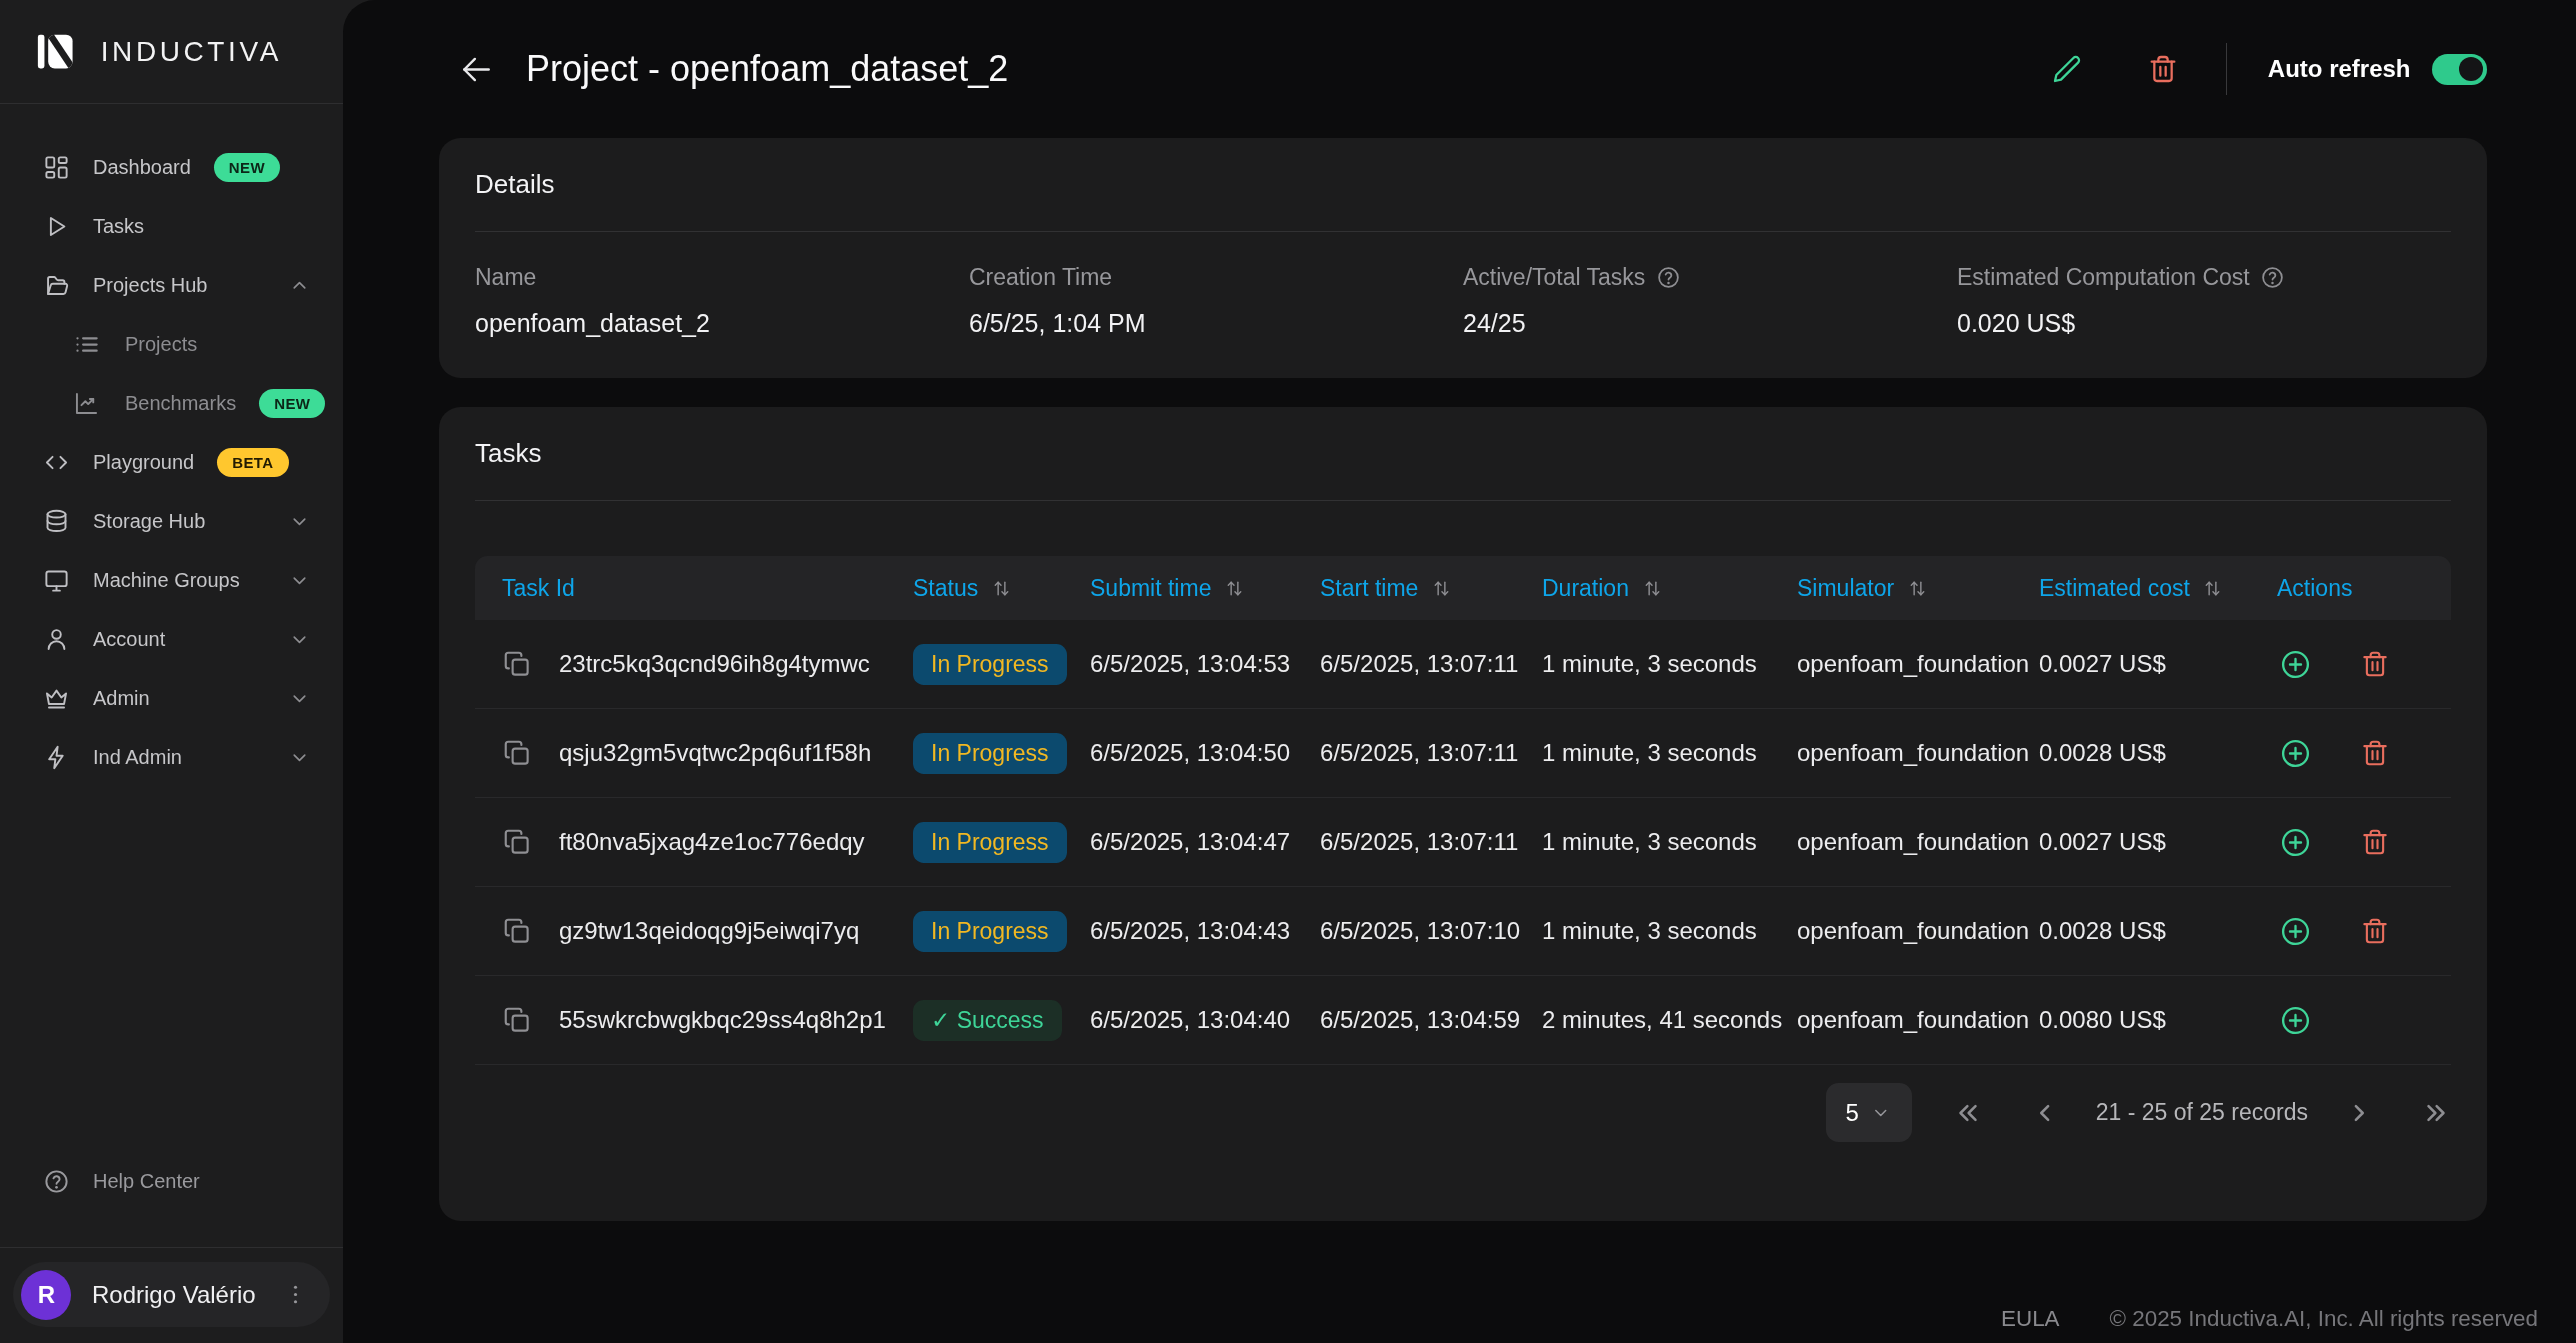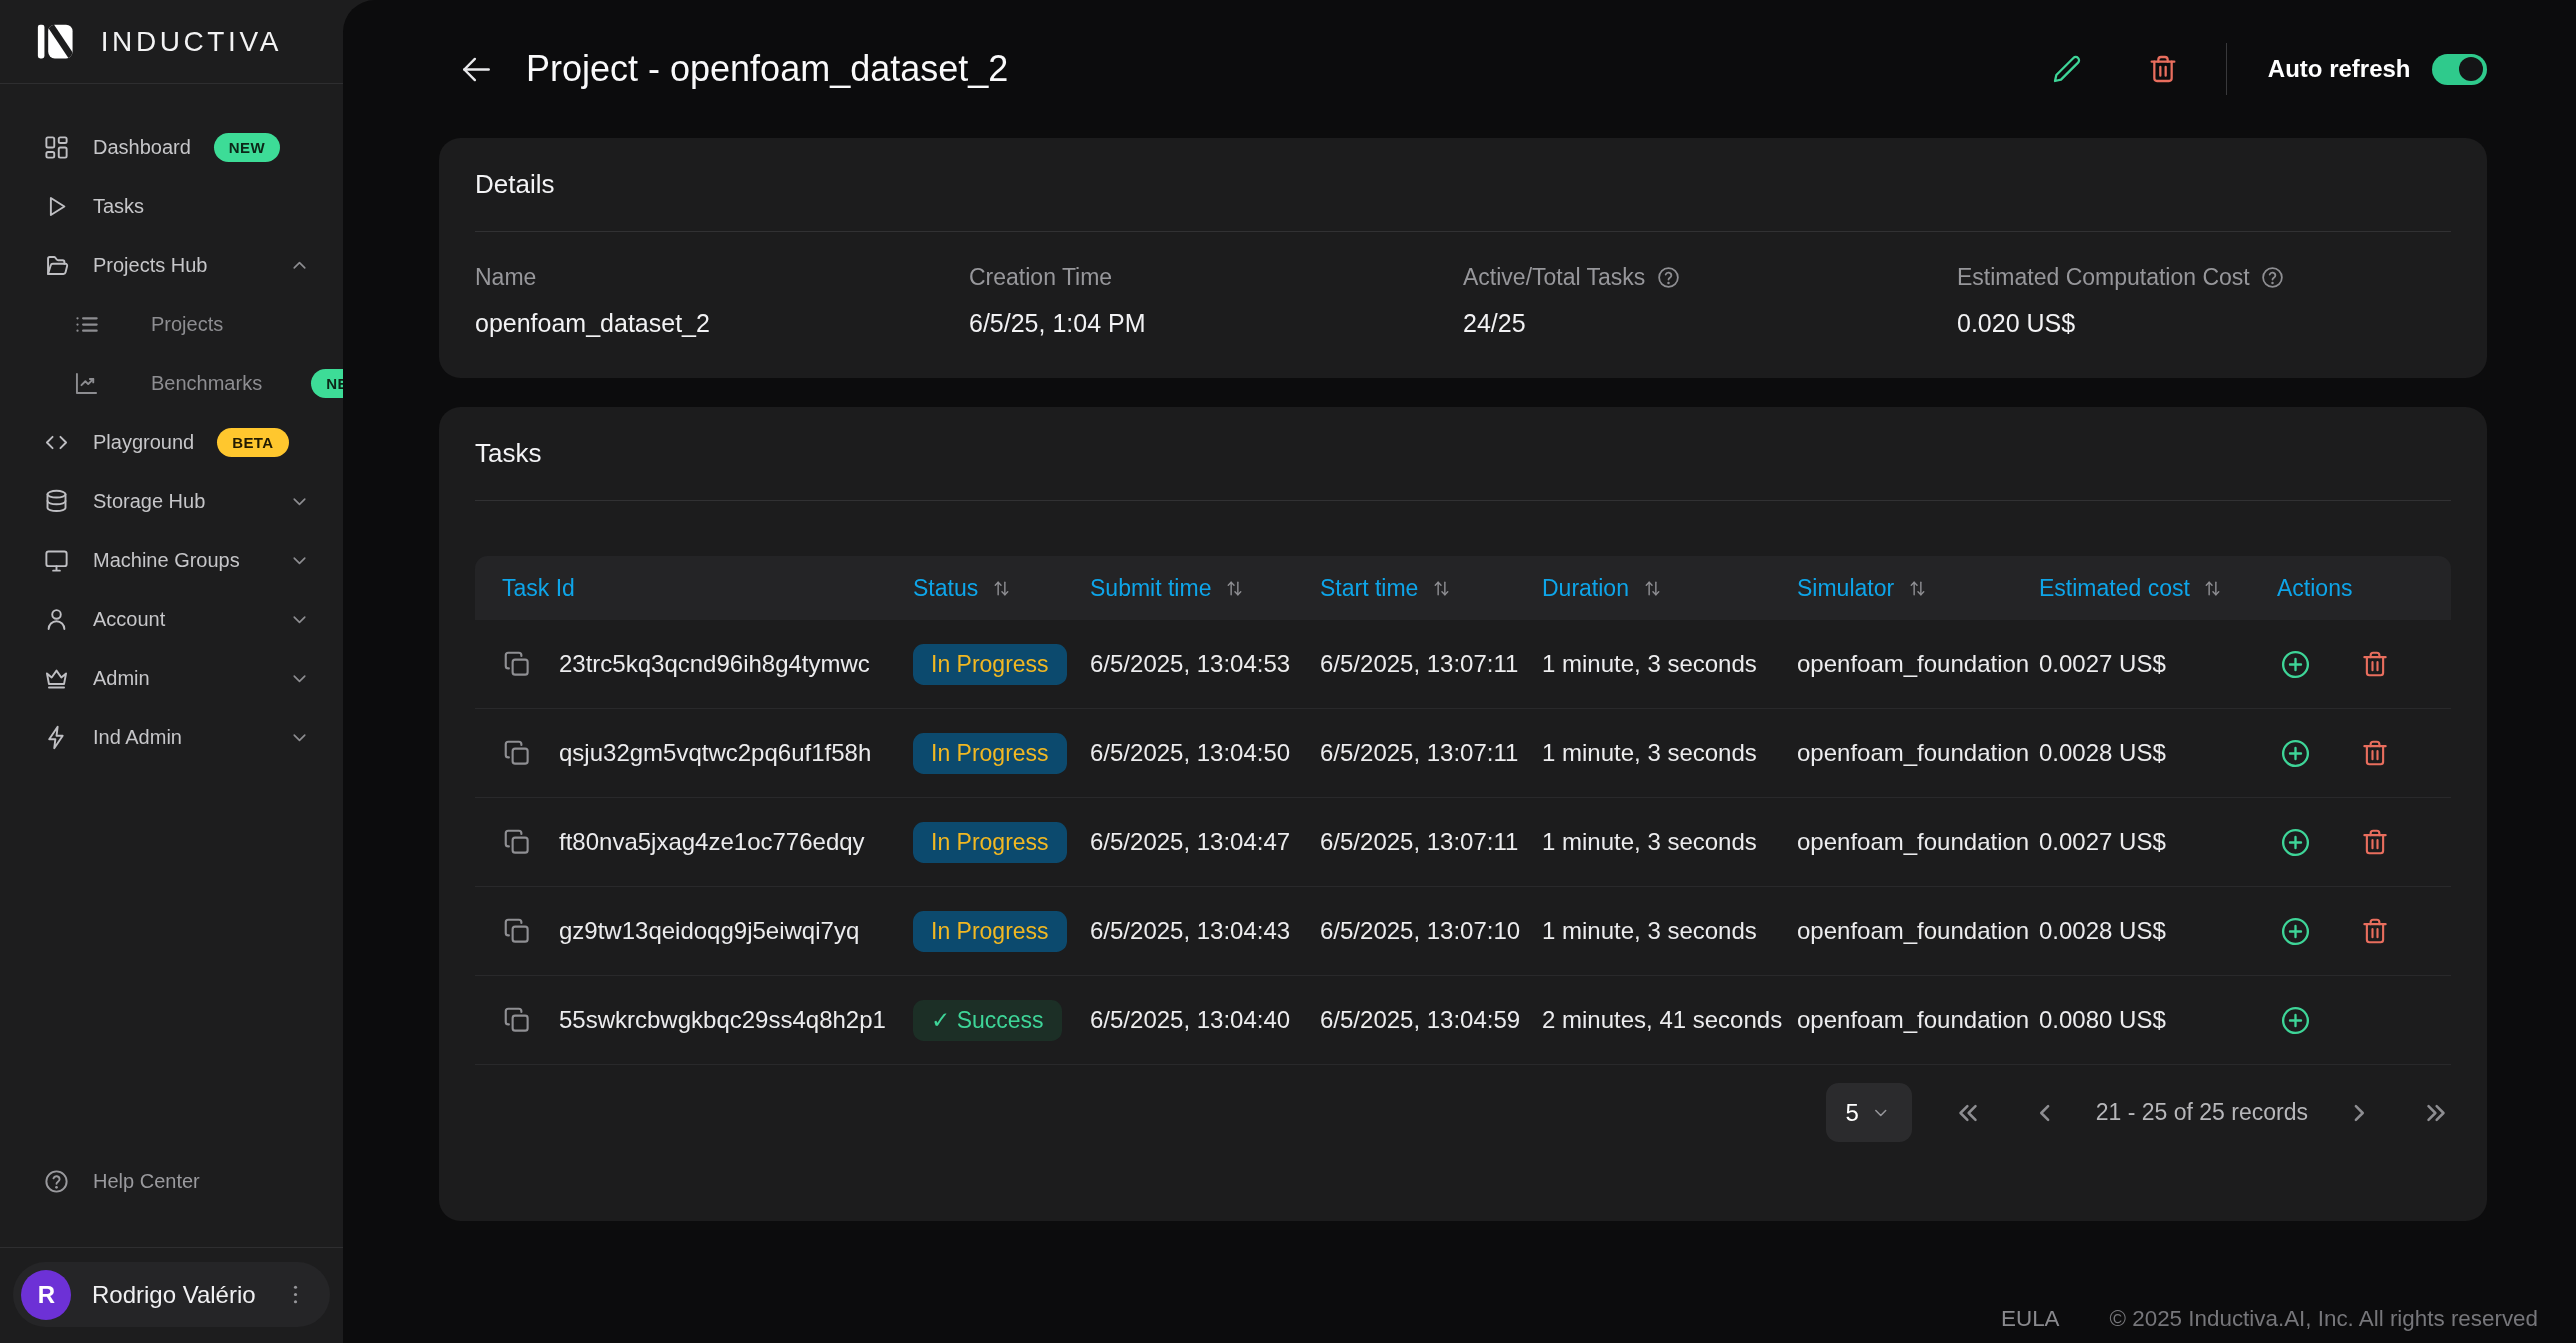--- a/index.html
+++ b/index.html
@@ -7,29 +7,29 @@
   body {
     width:2576px; height:1343px; overflow:hidden;
     background:#1d1d1e; color:#ededef;
     font-family:"Liberation Sans", sans-serif;
     display:flex;
   }
   svg { display:block; }
 
   
   .sidebar { width:343px; flex:none; display:flex; flex-direction:column; background:#1d1d1e; }
-  .logo-row { height:84px; flex:none; display:flex; align-items:center; gap:19.7px; padding-left:36px; border-bottom:0.9px solid #2e2e30; }
+  .logo-row { height:104px; flex:none; display:flex; align-items:center; gap:19.7px; padding-left:36px; border-bottom:0.9px solid #2e2e30; }
   .logo-mark { width:45px; height:45px; }
   .brand { font-size:28px; letter-spacing:3.6px; font-weight:500; color:#f3f3f4; }
   .nav { padding-top:34px; display:flex; flex-direction:column; }
   .nav-item { height:59px; display:flex; align-items:center; padding-left:43px; padding-right:32px; cursor:pointer; }
   .nav-icon { width:27px; height:27px; color:#bfbfc3; flex:none; }
   .nav-icon svg { width:27px; height:27px; }
   .nav-label { margin-left:23px; font-size:20px; color:#c6c6c9; white-space:nowrap; }
-  .nav-item.sub { padding-left:73px;gap:26px; }
+  .nav-item.sub { padding-left:73px; }
   .nav-item.sub .nav-icon { color:#8d8d91; }
   .nav-item.sub .nav-label { color:#8d8d91; margin-left:25px; }
   .badge { margin-left:23px; font-size:15px; font-weight:700; border-radius:894px; padding:7.2px 15px; letter-spacing:0.4px; line-height:1; }
   .badge.new { background:#3ddc97; color:#0c2718; }
   .badge.beta { background:#ffc72e; color:#231c02; }
   .chev { margin-left:auto; color:#8d8d91; width:23px; height:23px; }
   .chev svg { width:23px; height:23px; }
   .sidebar-spacer { flex:1; }
   .help-item { margin-bottom:36px; }
   .help-item .nav-icon, .help-item .nav-label { color:#9a9a9e; }

